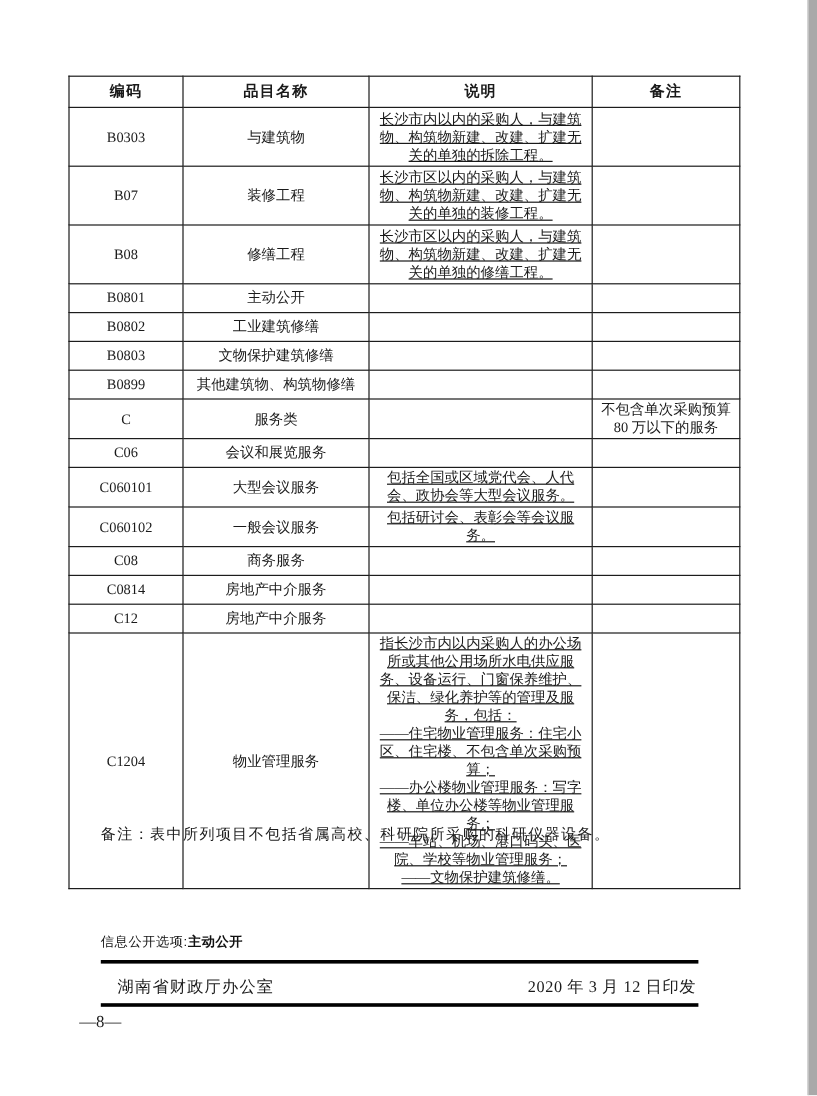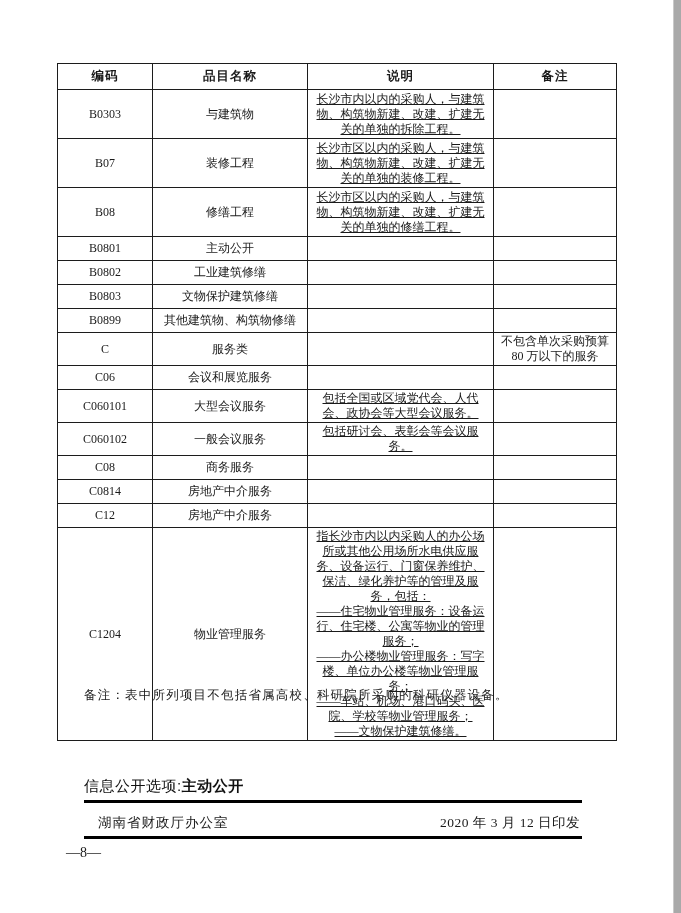--- a/index.html
+++ b/index.html
@@ -26,21 +26,21 @@
   tr.bold-row td.c-code, tr.bold-row td.c-name { font-weight:normal; }
   td.c-desc { padding:1px 3px;text-decoration:underline; }
   .desc-line { display:block; }
 
   
   .note { position:absolute; left:84px; top:687px; font-size:12.5px;
     letter-spacing:1.2px; line-height:17px; }
 
   
   .disclosure { position:absolute; left:84px; top:777px;
-    font-family:"Liberation Sans","DejaVu Sans",sans-serif; font-size:15px;
+    font-family:"Liberation Sans","DejaVu Sans",sans-serif; font-size:11px;
     color:#111; letter-spacing:0.5px; }
   .disclosure .val { font-weight:bold; }
   .rule { position:absolute; left:84px; width:498px; height:3px; background:#000; }
   .rule-1 { top:800px; }
   .rule-2 { top:836px; }
   .office-row { position:absolute; left:84px; top:813px; width:498px;
     font-size:13.5px; line-height:20px; }
   .office { position:absolute; left:14px; top:0; letter-spacing:1px; }
   .print-date { position:absolute; right:2px; top:0; letter-spacing:0.5px; }
   .page-num { position:absolute; left:66px; top:845px; font-size:14px; }
@@ -159,21 +159,21 @@
       <td class="c-code">C12</td>
       <td class="c-name">房地产中介服务</td>
       <td class="c-desc"></td>
       <td class="c-remark"></td>
     </tr>
           <tr class="hbig">
       <td class="c-code">C1204</td>
       <td class="c-name">物业管理服务</td>
       <td class="c-desc">
               <div class="desc-line">指长沙市内以内采购人的办公场所或其他公用场所水电供应服务、设备运行、门窗保养维护、保洁、绿化养护等的管理及服务，包括：</div>
-              <div class="desc-line">——住宅物业管理服务：设备运行、住宅楼、公寓等物业的管理服务；</div>
+              <div class="desc-line">——住宅物业管理服务：住宅小区、住宅楼、不包含单次采购预算；</div>
               <div class="desc-line">——办公楼物业管理服务：写字楼、单位办公楼等物业管理服务；</div>
               <div class="desc-line">——车站、机场、港口码头、医院、学校等物业管理服务；</div>
               <div class="desc-line">——文物保护建筑修缮。</div>
             </td>
       <td class="c-remark"></td>
     </tr>
         </tbody>
     </table>
   </div>
 

